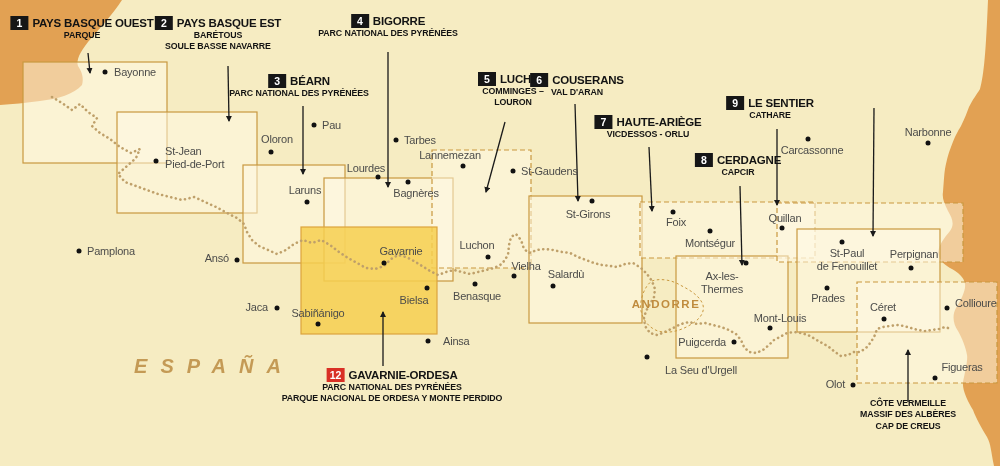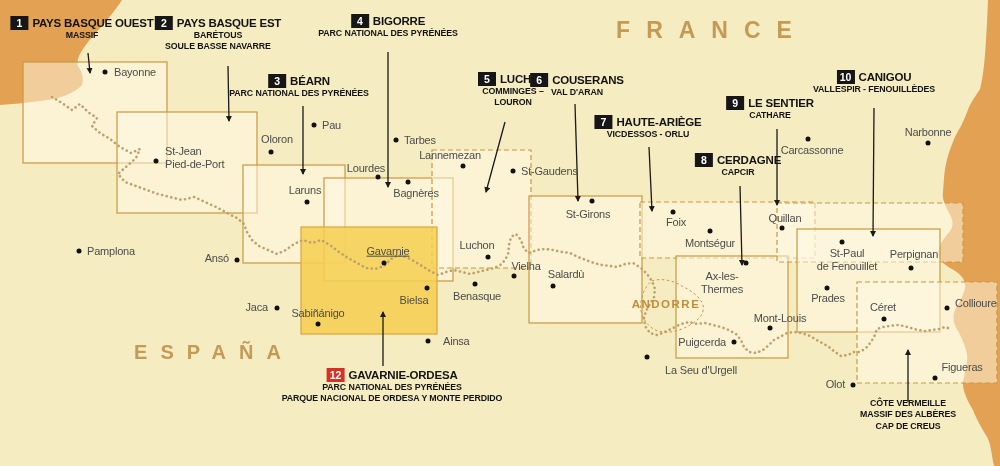--- a/index.html
+++ b/index.html
@@ -78,22 +78,21 @@
       <line x1="505" y1="122" x2="486" y2="192" stroke="#1a1a1a" stroke-width="1.3" marker-end="url(#ah)"></line>
       <line x1="575" y1="104" x2="578" y2="201" stroke="#1a1a1a" stroke-width="1.3" marker-end="url(#ah)"></line>
       <line x1="649" y1="147" x2="652" y2="211" stroke="#1a1a1a" stroke-width="1.3" marker-end="url(#ah)"></line>
       <line x1="740" y1="186" x2="742" y2="265" stroke="#1a1a1a" stroke-width="1.3" marker-end="url(#ah)"></line>
       <line x1="777" y1="129" x2="777" y2="205" stroke="#1a1a1a" stroke-width="1.3" marker-end="url(#ah)"></line>
       <line x1="874" y1="108" x2="873" y2="236" stroke="#1a1a1a" stroke-width="1.3" marker-end="url(#ah)"></line>
       <line x1="908" y1="402" x2="908" y2="350" stroke="#1a1a1a" stroke-width="1.3" marker-end="url(#ah)"></line>
       <line x1="383" y1="366" x2="383" y2="312" stroke="#1a1a1a" stroke-width="1.3" marker-end="url(#ah)"></line>
     </svg>
   <div id="overlay">
-    <div class="region-title region-france" style="left: 712px; top: 30px;">FRANCE</div>
-    <div class="region-title region-espana" style="left: 214px; top: 352px;">ESPAÑA</div>
+    <div class="region-title region-espana" style="left: 214px; top: 366px; font-style: italic;">ESPAÑA</div>
     <div class="region-title region-andorre" style="left: 666px; top: 304px;">ANDORRE</div>
   <div class="city-dot" style="left: 105px; top: 72px;"></div>
       <div class="city-label anchor-left" style="left: 114px; top: 72px;">Bayonne</div>
       <div class="city-dot" style="left: 156px; top: 161px;"></div>
       <div class="city-label anchor-left" style="left: 165px; top: 158px;">St-Jean
 Pied-de-Port</div>
       <div class="city-dot" style="left: 271px; top: 152px;"></div>
       <div class="city-label anchor-center" style="left: 277px; top: 139px;">Oloron</div>
       <div class="city-dot" style="left: 314px; top: 125px;"></div>
       <div class="city-label anchor-left" style="left: 322px; top: 125px;">Pau</div>
@@ -113,21 +112,21 @@
       <div class="city-label anchor-center" style="left: 588px; top: 214px;">St-Girons</div>
       <div class="city-dot" style="left: 488px; top: 257px;"></div>
       <div class="city-label anchor-center" style="left: 477px; top: 245px;">Luchon</div>
       <div class="city-dot" style="left: 514px; top: 276px;"></div>
       <div class="city-label anchor-center" style="left: 526px; top: 266px;">Vielha</div>
       <div class="city-dot" style="left: 553px; top: 286px;"></div>
       <div class="city-label anchor-center" style="left: 566px; top: 274px;">Salardù</div>
       <div class="city-dot" style="left: 475px; top: 284px;"></div>
       <div class="city-label anchor-center" style="left: 477px; top: 296px;">Benasque</div>
       <div class="city-dot" style="left: 384px; top: 263px;"></div>
-      <div class="city-label anchor-center" style="left: 388px; top: 251px; text-decoration: underline;">Gavarnie</div>
+      <div class="city-label anchor-center" style="left: 401px; top: 251px;">Gavarnie</div>
       <div class="city-dot" style="left: 427px; top: 288px;"></div>
       <div class="city-label anchor-center" style="left: 414px; top: 300px;">Bielsa</div>
       <div class="city-dot" style="left: 428px; top: 341px;"></div>
       <div class="city-label anchor-left" style="left: 436px; top: 341px; margin-left: 7px;">Ainsa</div>
       <div class="city-dot" style="left: 318px; top: 324px;"></div>
       <div class="city-label anchor-center" style="left: 318px; top: 313px;">Sabiñánigo</div>
       <div class="city-dot" style="left: 277px; top: 308px;"></div>
       <div class="city-label anchor-right" style="left: 268px; top: 307px;">Jaca</div>
       <div class="city-dot" style="left: 237px; top: 260px;"></div>
       <div class="city-label anchor-right" style="left: 229px; top: 258px;">Ansó</div>
@@ -165,21 +164,21 @@
       <div class="city-label anchor-left" style="left: 955px; top: 303px;">Collioure</div>
       <div class="city-dot" style="left: 935px; top: 378px;"></div>
       <div class="city-label anchor-center" style="left: 936px; top: 367px; margin-left: 26px;">Figueras</div>
       <div class="city-dot" style="left: 853px; top: 385px;"></div>
       <div class="city-label anchor-right" style="left: 845px; top: 384px;">Olot</div>
       <div class="maplabel" style="left: 82px; top: 16px;">
         <div class="lrow">
           <span class="badge">1</span>
           <span class="ltitle">PAYS BASQUE OUEST</span>
         </div>
-        <div class="lsub">MASSIF</div>
+        <div class="lsub">PARQUE</div>
       </div>
       <div class="maplabel" style="left: 218px; top: 16px;">
         <div class="lrow">
           <span class="badge">2</span>
           <span class="ltitle">PAYS BASQUE EST</span>
         </div>
         <div class="lsub">BARÉTOUS</div>
         <div class="lsub">SOULE BASSE NAVARRE</div>
       </div>
       <div class="maplabel" style="left: 299px; top: 74px;">
@@ -224,27 +223,20 @@
           <span class="ltitle">CERDAGNE</span>
         </div>
         <div class="lsub">CAPCIR</div>
       </div>
       <div class="maplabel" style="left: 770px; top: 96px;">
         <div class="lrow">
           <span class="badge">9</span>
           <span class="ltitle">LE SENTIER</span>
         </div>
         <div class="lsub">CATHARE</div>
-      </div>
-      <div class="maplabel" style="left: 874px; top: 70px;">
-        <div class="lrow">
-          <span class="badge">10</span>
-          <span class="ltitle">CANIGOU</span>
-        </div>
-        <div class="lsub">VALLESPIR - FENOUILLÈDES</div>
       </div>
       <div class="maplabel" style="left: 908px; top: 398px;">
         <div class="lsub">CÔTE VERMEILLE</div>
         <div class="lsub">MASSIF DES ALBÈRES</div>
         <div class="lsub">CAP DE CREUS</div>
       </div>
       <div class="maplabel" style="left: 392px; top: 368px;">
         <div class="lrow">
           <span class="badge red">12</span>
           <span class="ltitle">GAVARNIE-ORDESA</span>

